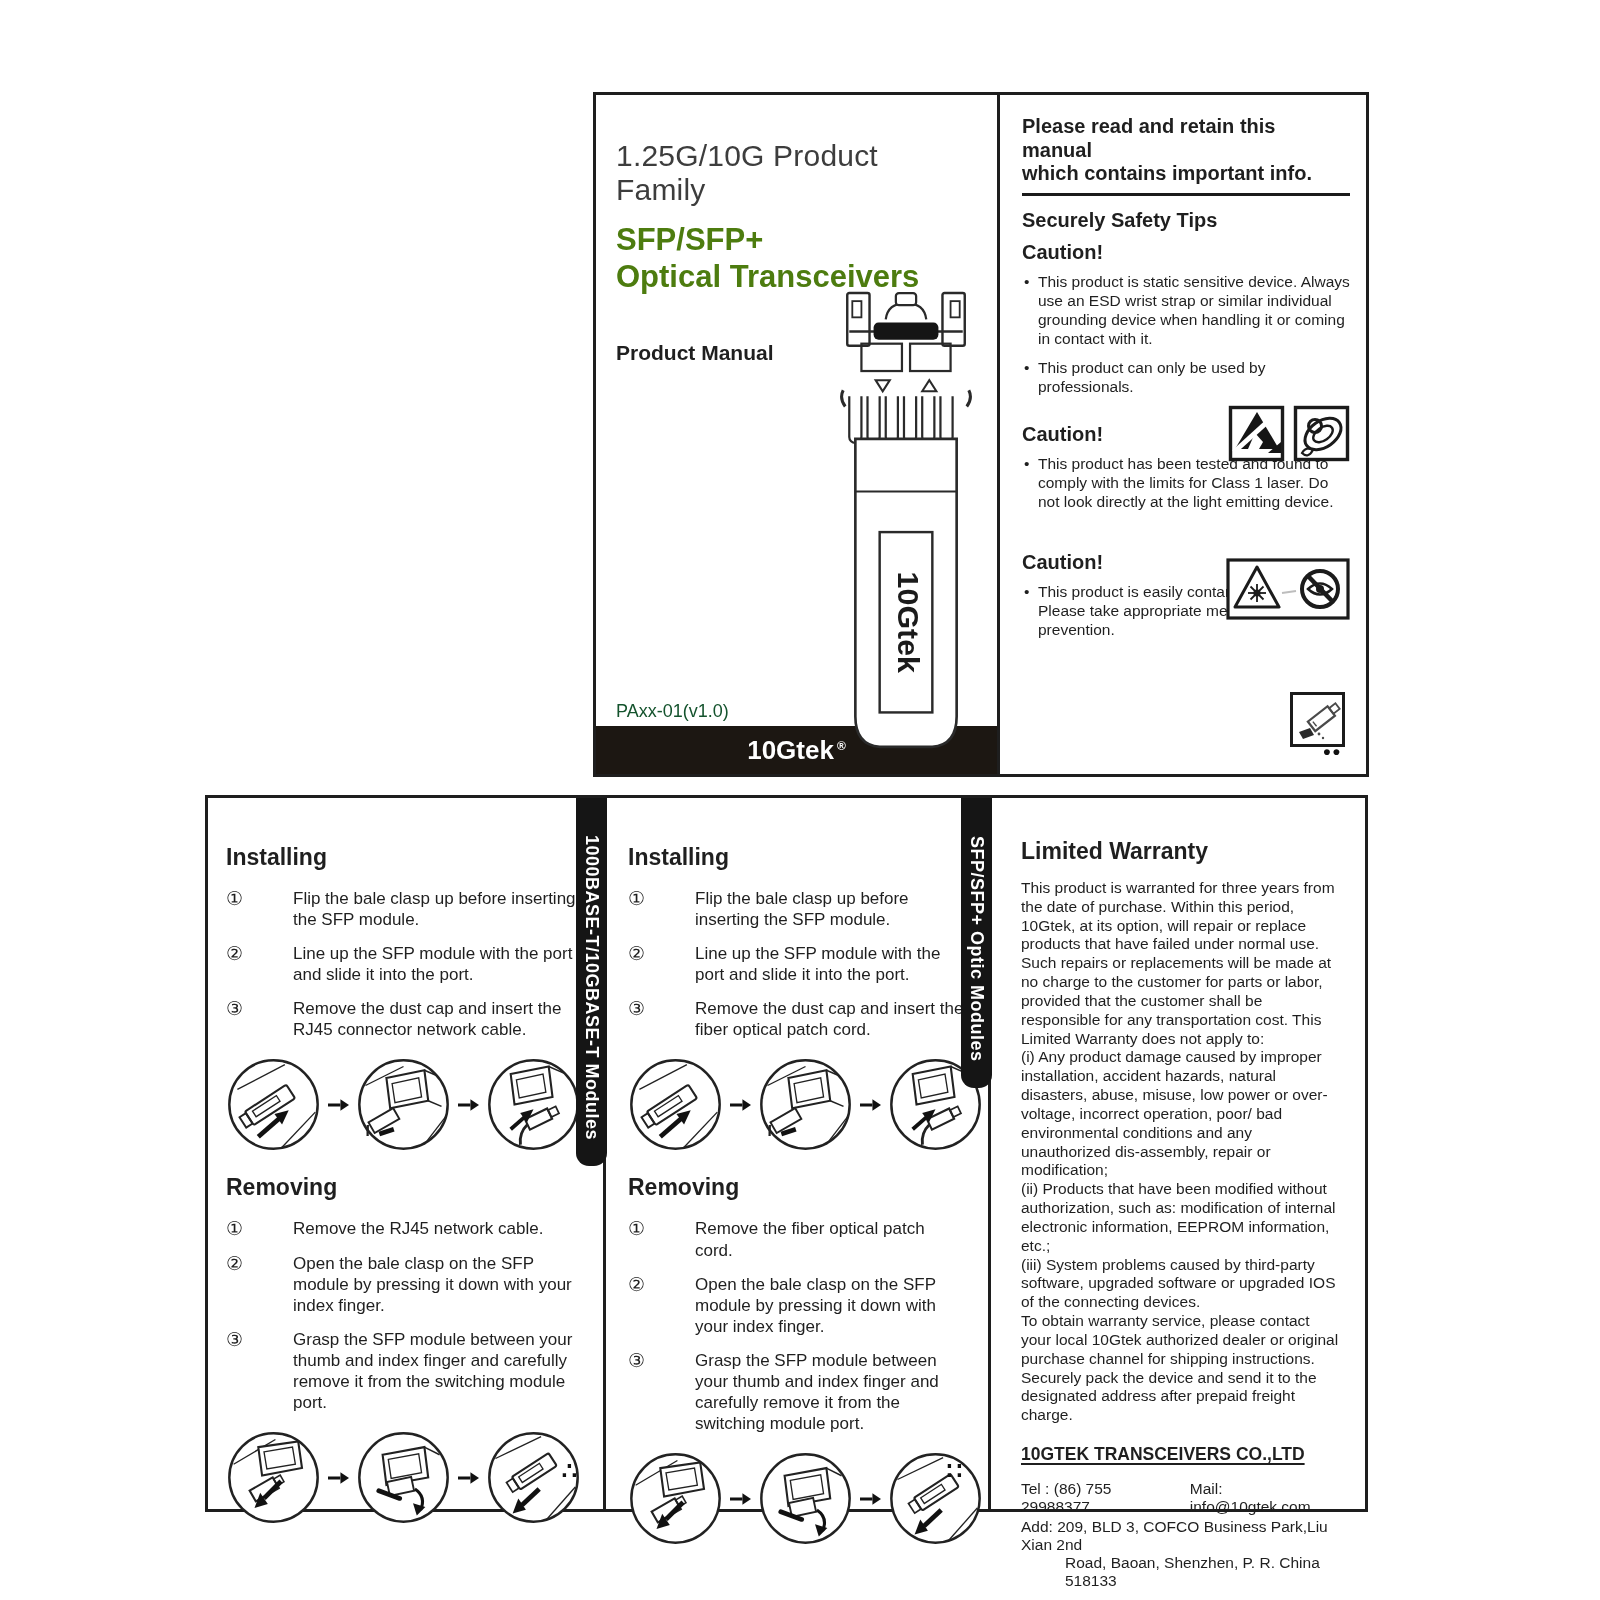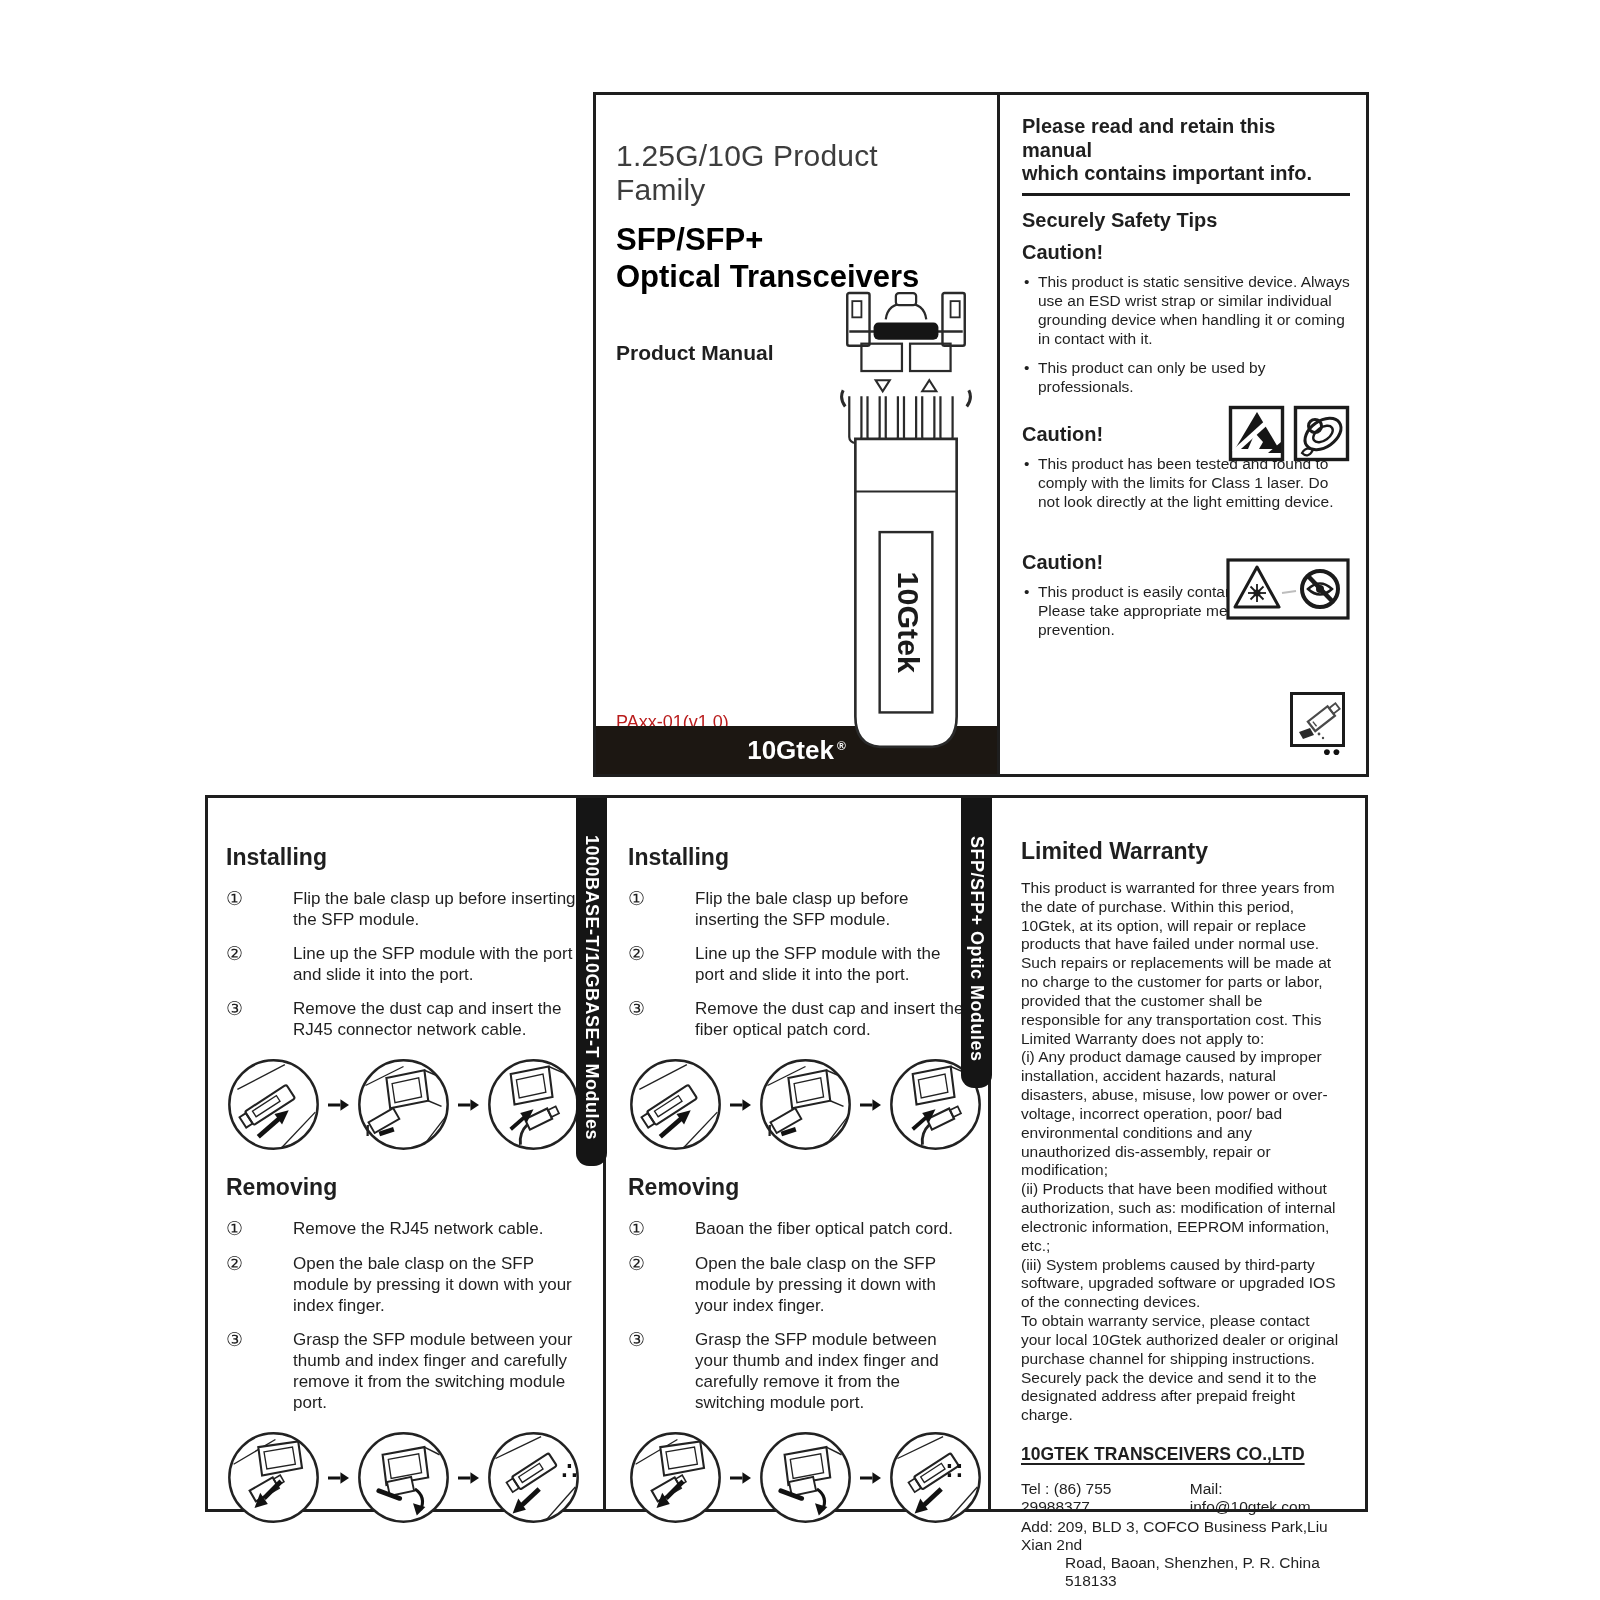--- a/index.html
+++ b/index.html
@@ -7,23 +7,23 @@
     width:1600px;height:1600px;position:relative;background:#fff;
     font-family:"Liberation Sans",sans-serif;color:#1f1f1f;overflow:hidden;
   }
   .abs{position:absolute;}
   .panel{position:absolute;border:3px solid #1e1e1e;background:#fff;box-sizing:border-box;}
   .vdivider{position:absolute;top:0;bottom:0;width:3px;background:#1e1e1e;}
 
   
   .cover-inner{position:absolute;inset:0;padding:44px 18px 0 20px;box-sizing:border-box;}
   .family{font-size:30px;font-weight:400;color:#3d3d3d;letter-spacing:.2px;}
-  .cover-title{font-size:31px;font-weight:bold;line-height:1.2;margin-top:14px;color:#000000;}
+  .cover-title{font-size:31px;font-weight:bold;line-height:1.2;margin-top:14px;color:#4d7c0f;}
   .cover-sub{font-size:21px;font-weight:bold;margin-top:46px;}
-  .part-no{position:absolute;left:20px;bottom:41px;font-size:18px;color:#b91c1c;}
+  .part-no{position:absolute;left:20px;bottom:52px;font-size:18px;color:#14532d;}
   .cover-footer{position:absolute;left:0;bottom:0;height:48px;background:#1c1712;color:#fff;
     display:flex;align-items:center;justify-content:center;font-weight:bold;font-size:26px;z-index:1;}
   .cover-footer sup{font-size:12px;margin-left:3px;transform:translateY(-4px);}
   .module-svg{position:absolute;z-index:2;}
 
   
   .safety-inner{position:absolute;inset:0;padding:20px 16px 0 22px;box-sizing:border-box;}
   .safety-head{font-size:20px;font-weight:bold;line-height:1.18;border-bottom:3px solid #1b1b1b;
     padding-bottom:7px;}
   .safety-intro{font-size:15.5px;line-height:1.23;margin-top:9px;max-width:330px;}
@@ -384,21 +384,21 @@
           <use href="#s-arrow"></use>
         </svg>
       <svg class="circ" viewBox="0 0 100 100">
           <use href="#s-a3"></use>
         </svg>
     </div>
     <div class="sec-title removing-title">Removing</div>
     <div class="steps">
       <div class="step">
         <div class="step-num">①</div>
-        <div class="step-text">Baoan the fiber optical patch cord.</div>
+        <div class="step-text">Remove the fiber optical patch cord.</div>
       </div>
       <div class="step">
         <div class="step-num">②</div>
         <div class="step-text">Open the bale clasp on the SFP module by pressing it down with your index finger.</div>
       </div>
       <div class="step">
         <div class="step-num">③</div>
         <div class="step-text">Grasp the SFP module between your thumb and index finger and carefully remove it from the switching module port.</div>
       </div>
     </div>

